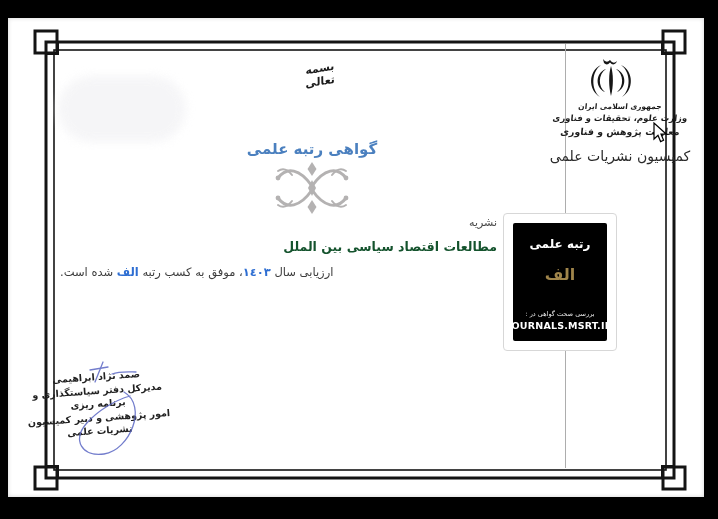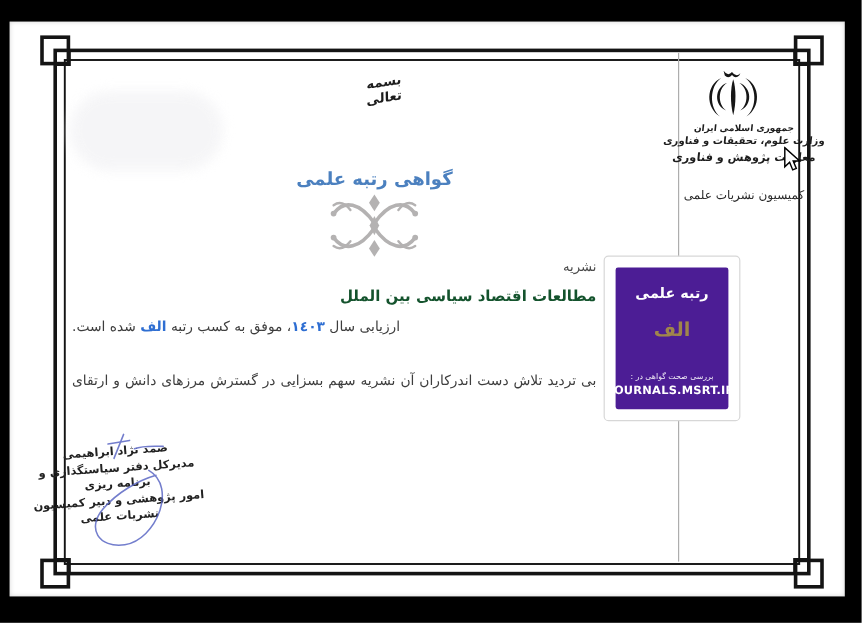--- a/index.html
+++ b/index.html
@@ -19,21 +19,21 @@
   .cert-title{left:192px;top:122px;width:224px;text-align:center;font-size:15px;font-weight:700;
               color:#4b80bf;letter-spacing:.2px;}
   .ornament{left:262px;top:142px;}
 
   
   .emblem{left:579px;top:36px;}
   .gov-lines{left:532px;top:84px;width:160px;text-align:center;color:#1d1d1d;direction:rtl;}
   .gov-lines .l1{font-size:7.5px;font-weight:700;transform:skewX(-6deg);}
   .gov-lines .l2{font-size:8.5px;font-weight:700;margin-top:2px;transform:skewX(-6deg);}
   .gov-lines .l3{font-size:9.5px;font-weight:700;margin-top:3px;transform:skewX(-6deg);}
-  .gov-lines .l4{font-size:10px;margin-top:21px;color:#2a2a2a;}
+  .gov-lines .l4{font-size:14px;margin-top:11px;color:#2a2a2a;}
 
   .divider{left:557px;top:26px;width:1px;height:424px;background:#adadad;}
 
   .badge-card{left:495px;top:195px;width:112px;height:136px;background:#fff;border:1px solid #d7d7d7;
               border-radius:4px;}
   .badge-inner{position:absolute;left:9px;top:9px;right:9px;bottom:9px;border-radius:2px;
                display:flex;flex-direction:column;align-items:center;color:#fff;direction:rtl;}
   .badge-title{font-size:12px;font-weight:700;margin-top:14px;}
   .badge-grade{font-size:16px;font-weight:700;margin-top:14px;}
   .badge-verify{font-size:6.5px;margin-top:26px;opacity:.92;}
@@ -129,41 +129,40 @@
     <div class="l4">کمیسیون نشریات علمی</div>
   </div>
 
   <div class="abs content">
     <div class="journal-label">نشریه</div>
     <div class="journal-title">مطالعات اقتصاد سیاسی بین الملل</div>
     <div class="para p1">
       <div class="rline"><span>ارزیابی سال </span><span class="blue">١٤٠٣</span><span>، موفق به کسب رتبه </span><span class="blue">الف</span><span> شده است.</span></div>
     </div>
     <div class="para p2">
-      <div class="jline">بی تردید تلاش دست اندرکاران آن نشریه سهم بسزایی در گسترش مرزهای دانش و ارتقای</div>
     </div>
   </div>
 
   <div class="abs sign-block">
     <div>صمد نژاد ابراهیمی</div>
     <div>مدیرکل دفتر سیاستگذاری و برنامه ریزی</div>
     <div>امور پژوهشی و دبیر کمیسیون</div>
     <div>نشریات علمی</div>
   </div>
   <svg class="abs sig-svg" width="130" height="120" viewBox="0 0 130 120">
     <g stroke="#5b67c4" stroke-width="1.3" fill="none" opacity=".85" stroke-linecap="round">
       <path d="M55,6 L47,26"></path>
       <path d="M42,14 L60,11"></path>
       <path d="M64,18 C72,15 82,16 88,16"></path>
       <path d="M76,36 C100,50 82,94 56,98 C34,101 24,84 38,68 C50,54 68,44 82,40"></path>
     </g>
   </svg>
 
   <div class="abs badge-card">
-    <div class="badge-inner" style="background: #4c1d95; text-align: right;">
+    <div class="badge-inner" style="background: #000000; text-align: right;">
       <div class="badge-title">رتبه علمی</div>
       <div class="badge-grade" style="color: rgb(160, 133, 75);">الف</div>
       <div class="badge-verify">بررسی صحت گواهی در :</div>
       <div class="badge-url">JOURNALS.MSRT.IR</div>
     </div>
   </div>
 
 
   <svg class="abs cursor" width="16" height="22" viewBox="0 0 16 22">
     <path d="M1,1 L1,17 L5,13.2 L7.6,19.6 L10.6,18.3 L8,12.2 L13.4,12.2 Z" fill="#fff" stroke="#000" stroke-width="1.2"></path>

